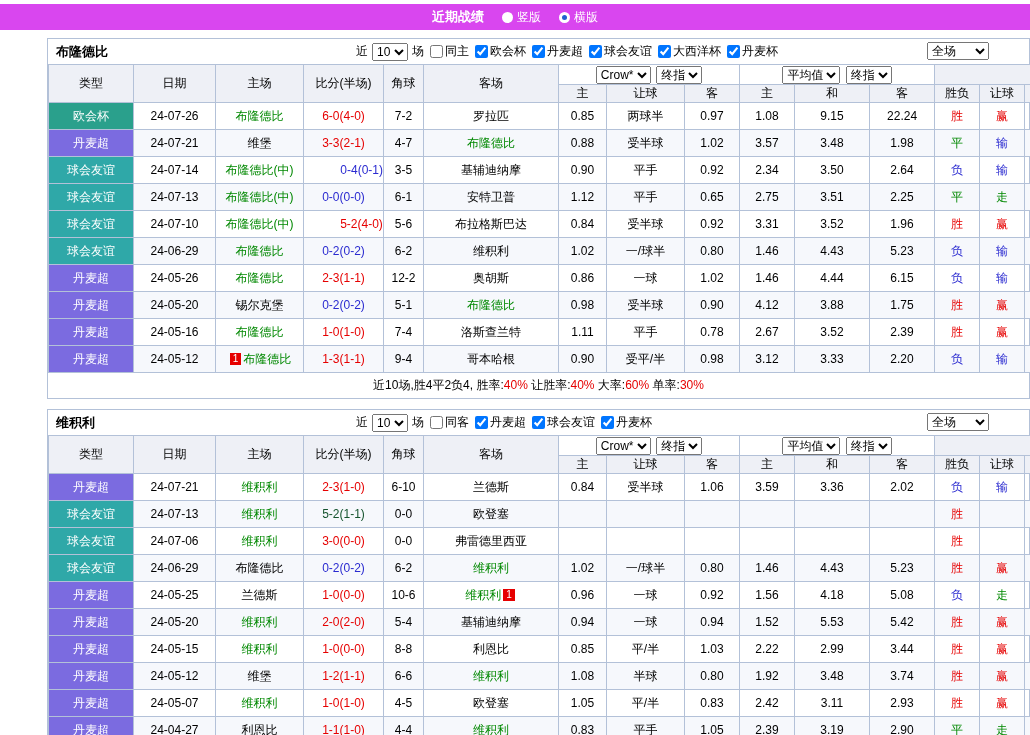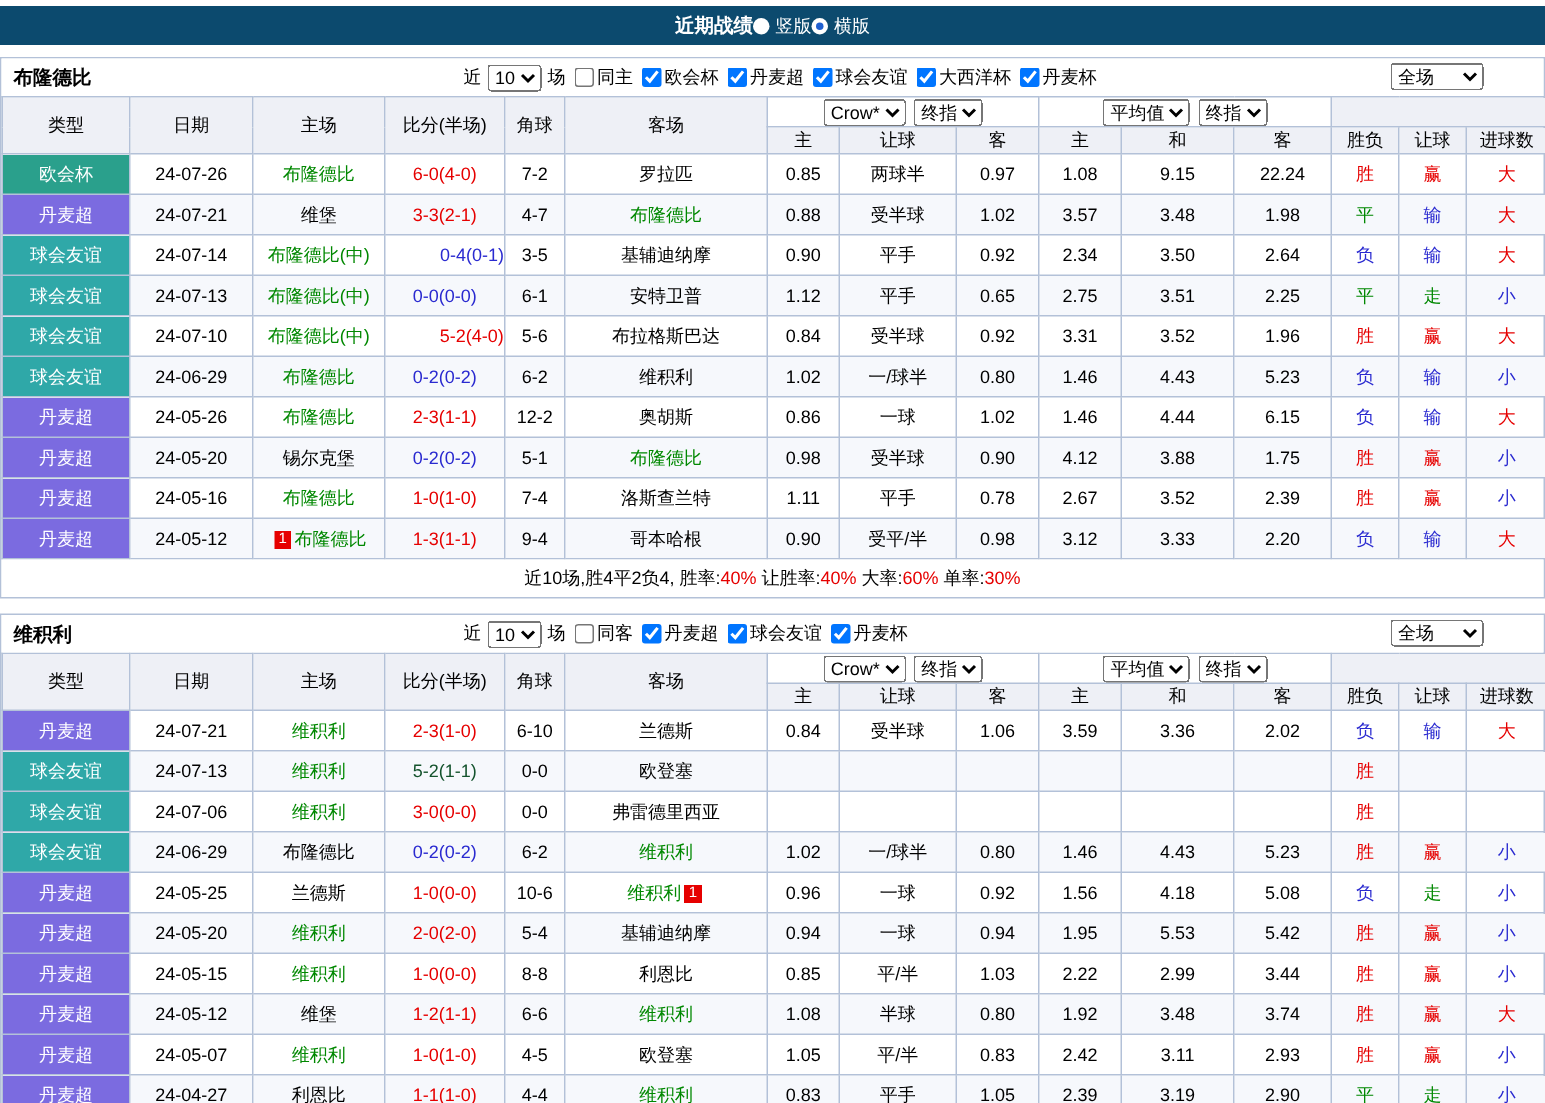--- a/index.html
+++ b/index.html
@@ -1,24 +1,24 @@
 <!DOCTYPE html>
 <html><head>
 <meta charset="utf-8">
 <style>
   html,body{margin:0;padding:0;}
   body{width:1030px;font-family:"Liberation Sans","DejaVu Sans",sans-serif;font-size:12px;color:#000;background:#fff;}
 
-  .titlebar{height:26px;background:#0c4a6e;color:#fff;display:flex;align-items:center;justify-content:center;margin:4px 0 8px 0;}
+  .titlebar{height:26px;background:#d946ef;color:#fff;display:flex;align-items:center;justify-content:center;gap:18px;margin:4px 0 8px 0;}
   .titlebar .title{font-weight:bold;font-size:13px;}
   .titlebar label{display:inline-flex;align-items:center;gap:4px;cursor:pointer;font-size:12px;}
   .radio{width:11px;height:11px;border-radius:50%;background:#fff;position:relative;display:inline-block;}
   .radio.sel::after{content:"";position:absolute;left:3px;top:3px;width:5px;height:5px;border-radius:50%;background:#2060d0;}
 
-  .panel{border:1px solid #b3c1d8;margin-bottom:10px;}
+  .panel{border:1px solid #b3c1d8;margin-bottom:10px;margin-left:47px;}
   .section-header{height:25px;display:flex;align-items:center;position:relative;background:#fff;}
   .team-name{font-weight:bold;font-size:13px;padding-left:8px;width:300px;flex:none;}
   .filters{display:flex;align-items:center;}
   .filters .cb{display:inline-flex;align-items:center;margin-left:6px;white-space:nowrap;}
   .filters input[type=checkbox]{width:13px;height:13px;margin:0 2px 0 0;}
   select{font-size:12px;height:18px;font-family:inherit;}
   .count-select{margin:0 4px;}
   .full-select{position:absolute;right:40px;top:3px;width:62px;}
 
   table.grid{width:100%;border-collapse:collapse;table-layout:fixed;}
@@ -463,21 +463,21 @@
         <tr>
           <td style="background: rgb(123, 107, 224); color: rgb(255, 255, 255);">丹麦超</td>
           <td>24-05-20</td>
           <td><span class="team" style="color: rgb(0, 136, 0);">维积利</span></td>
           <td style="color: rgb(230, 0, 0);">2-0(2-0)</td>
           <td>5-4</td>
           <td><span class="team">基辅迪纳摩</span></td>
           <td>0.94</td>
           <td>一球</td>
           <td>0.94</td>
-          <td>1.95</td>
+          <td>1.52</td>
           <td>5.53</td>
           <td>5.42</td>
           <td style="color: rgb(230, 0, 0);">胜</td>
           <td style="color: rgb(230, 0, 0);">赢</td>
           <td style="color: rgb(42, 42, 208);">小</td>
         </tr>
         <tr>
           <td style="background: rgb(123, 107, 224); color: rgb(255, 255, 255);">丹麦超</td>
           <td>24-05-15</td>
           <td><span class="team" style="color: rgb(0, 136, 0);">维积利</span></td>

